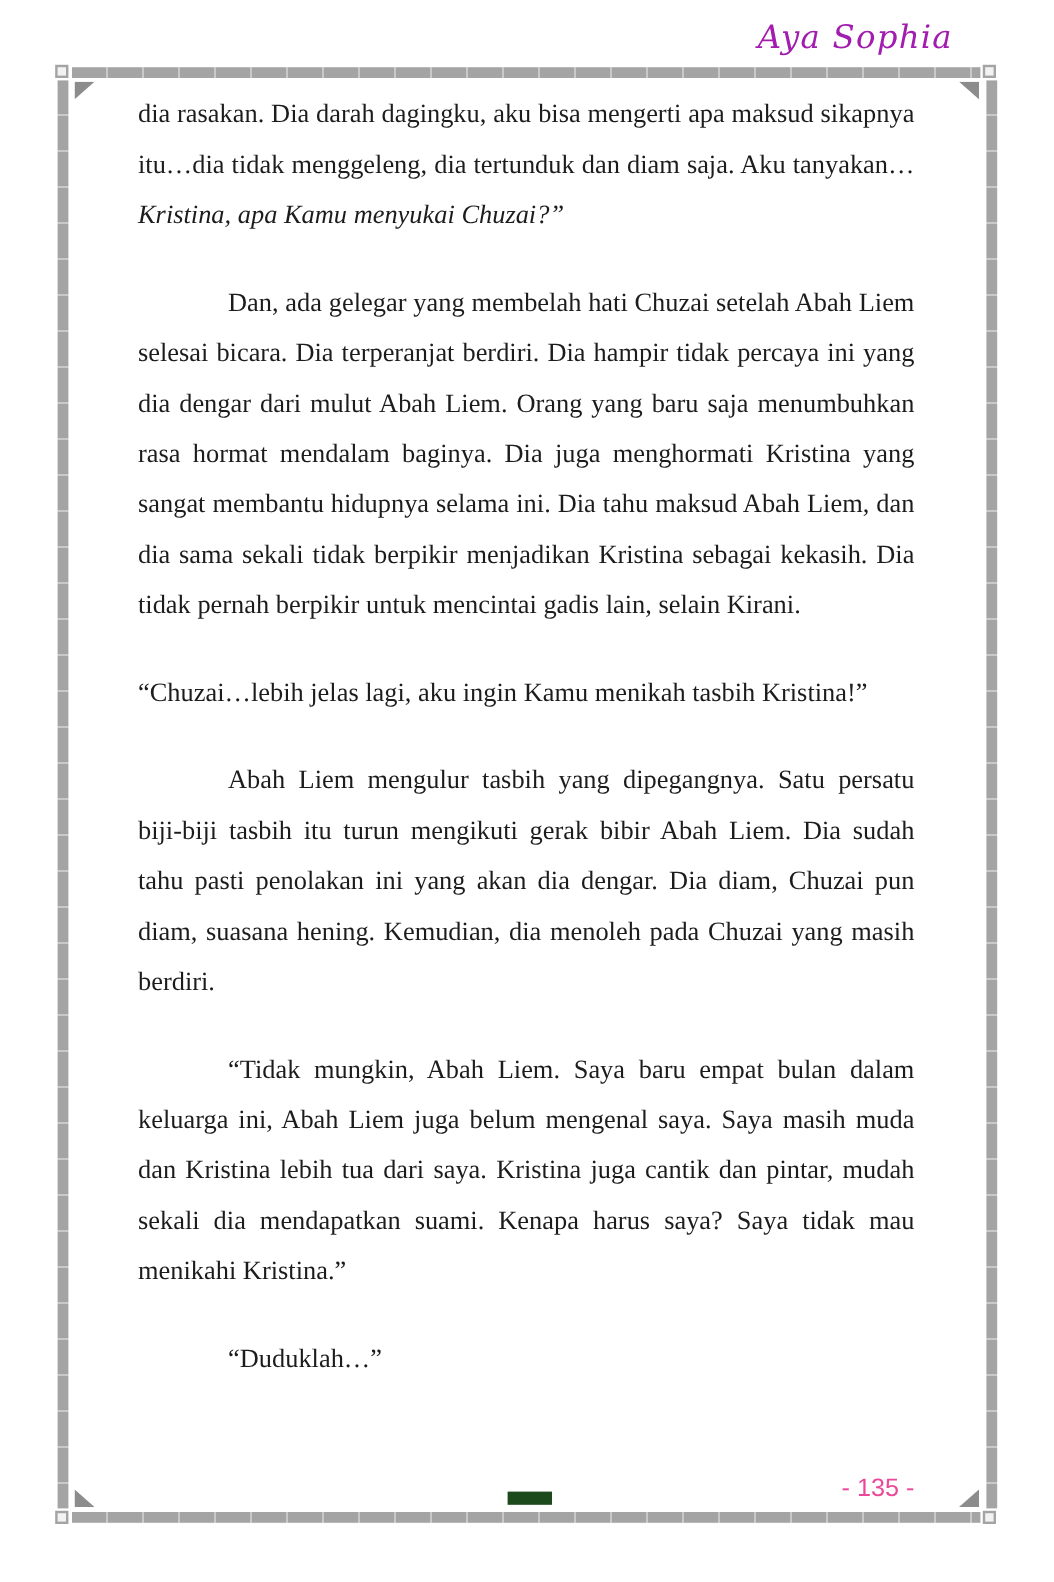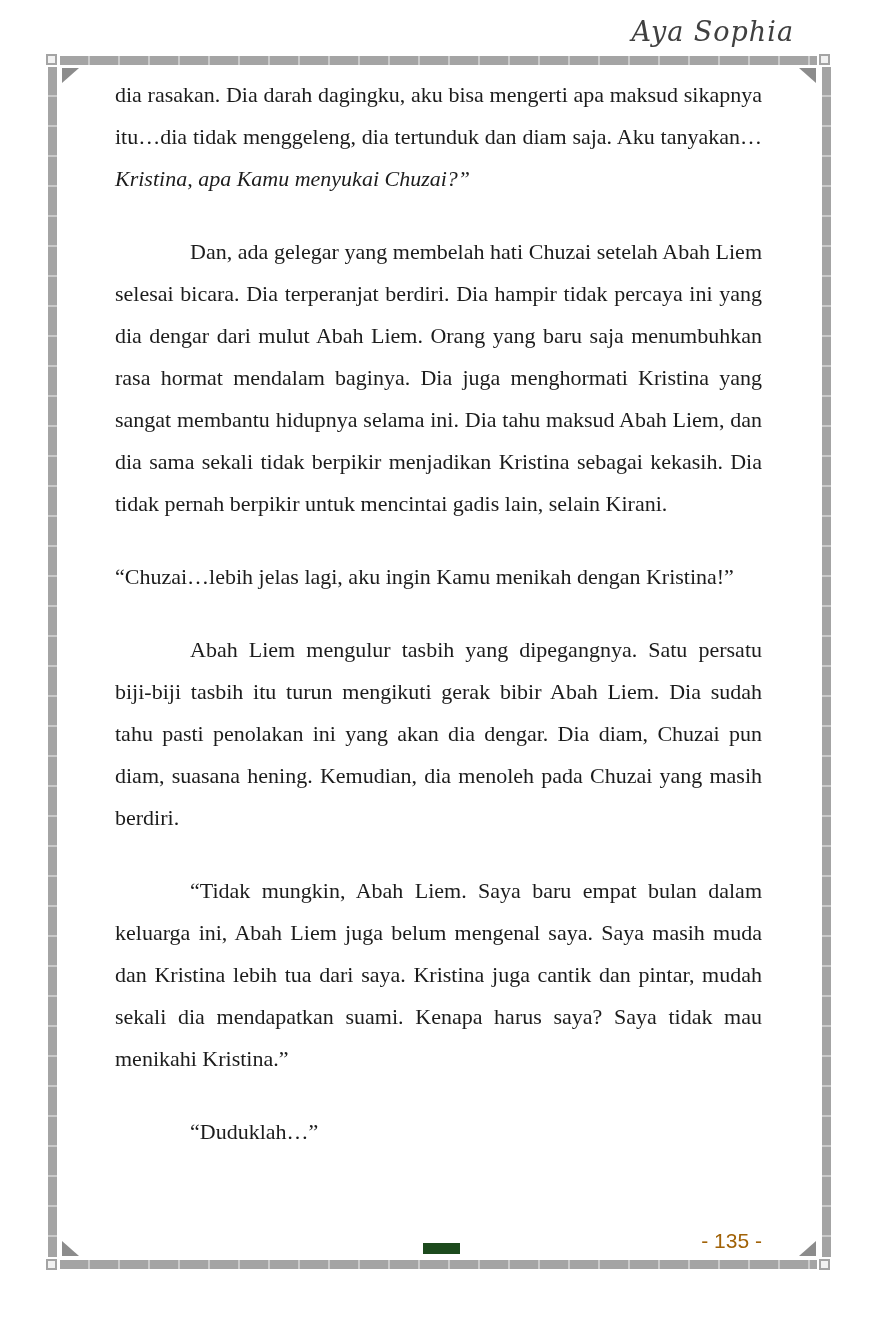--- a/index.html
+++ b/index.html
@@ -102,47 +102,47 @@
     top: 1243px;
     width: 37px;
     height: 11px;
   }
   .page-number {
     position: absolute;
     top: 1229px;
     right: 116px;
     font-family: "Liberation Sans", sans-serif;
     font-size: 21px;
-    color: #a16207;
+    color: #ec4899;
     white-space: nowrap;
   }
 </style>
 </head>
 <body>
 
-<div class="header-author" style="color: #404040; text-align: center;">Aya Sophia</div>
+<div class="header-author" style="color: #a21caf; text-align: center;">Aya Sophia</div>
 
 <div class="bar-h bar-top"></div>
 <div class="bar-h bar-bottom"></div>
 <div class="bar-v bar-left"></div>
 <div class="bar-v bar-right"></div>
 
 <div class="corner-square sq-tl"></div>
 <div class="corner-square sq-tr"></div>
 <div class="corner-square sq-bl"></div>
 <div class="corner-square sq-br"></div>
 
 <div class="corner-triangle tri-tl"></div>
 <div class="corner-triangle tri-tr"></div>
 <div class="corner-triangle tri-bl"></div>
 <div class="corner-triangle tri-br"></div>
 
 <div class="body-text">
     <p><span>dia rasakan. Dia darah dagingku, aku bisa mengerti apa maksud sikapnya itu…dia tidak menggeleng, dia tertunduk dan diam saja. Aku tanyakan…</span><em>Kristina, apa Kamu menyukai Chuzai?”</em></p>
     <p class="indent"><span>Dan, ada gelegar yang membelah hati Chuzai setelah Abah Liem selesai bicara. Dia terperanjat berdiri. Dia hampir tidak percaya ini yang dia dengar dari mulut Abah Liem. Orang yang baru saja menumbuhkan rasa hormat mendalam baginya. Dia juga menghormati Kristina yang sangat membantu hidupnya selama ini. Dia tahu maksud Abah Liem, dan dia sama sekali tidak berpikir menjadikan Kristina sebagai kekasih. Dia tidak pernah berpikir untuk mencintai gadis lain, selain Kirani.</span></p>
-    <p><span>“Chuzai…lebih jelas lagi, aku ingin Kamu menikah dengan Kristina!”</span></p>
+    <p><span>“Chuzai…lebih jelas lagi, aku ingin Kamu menikah tasbih Kristina!”</span></p>
     <p class="indent"><span>Abah Liem mengulur tasbih yang dipegangnya. Satu persatu biji-biji tasbih itu turun mengikuti gerak bibir Abah Liem. Dia sudah tahu pasti penolakan ini yang akan dia dengar. Dia diam, Chuzai pun diam, suasana hening. Kemudian, dia menoleh pada Chuzai yang masih berdiri.</span></p>
     <p class="indent"><span>“Tidak mungkin, Abah Liem. Saya baru empat bulan dalam keluarga ini, Abah Liem juga belum mengenal saya. Saya masih muda dan Kristina lebih tua dari saya. Kristina juga cantik dan pintar, mudah sekali dia mendapatkan suami. Kenapa harus saya? Saya tidak mau menikahi Kristina.”</span></p>
     <p class="indent"><span>“Duduklah…”</span></p>
   </div>
 
 <div class="section-end-marker" style="background: rgb(28, 74, 29);"></div>
 <div class="page-number">- 135 -</div>
 
 </body></html>

